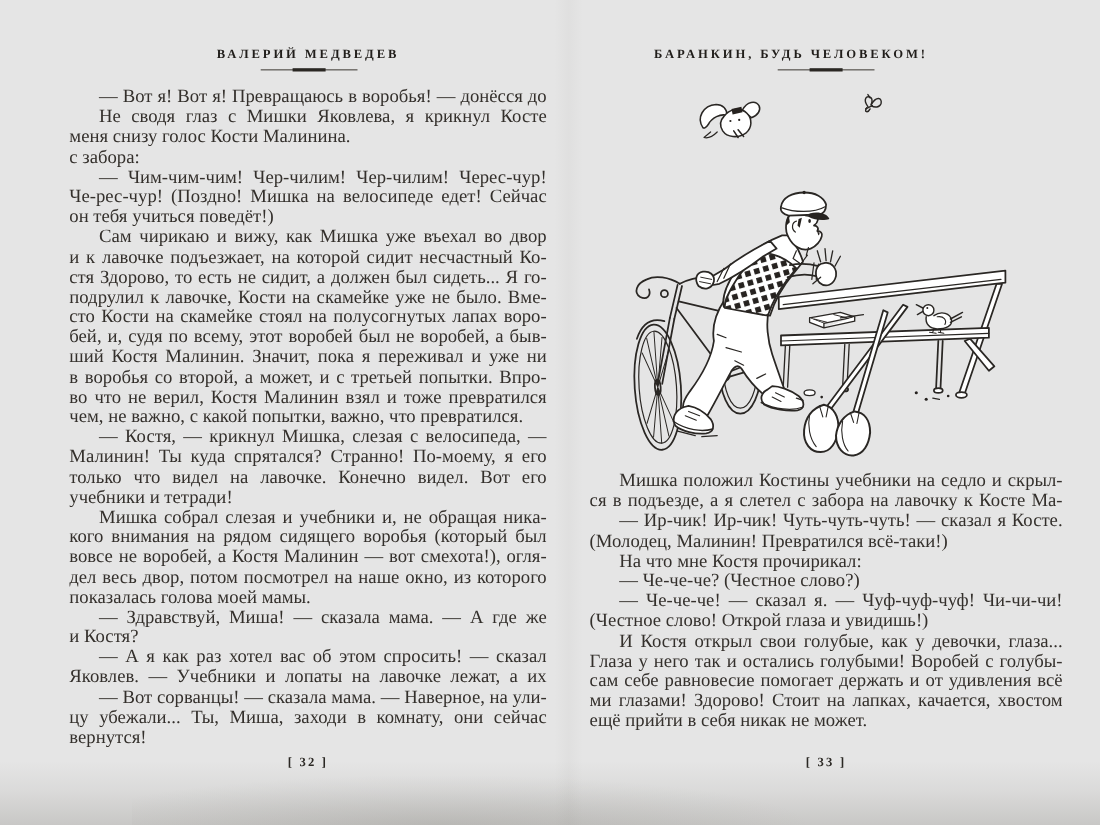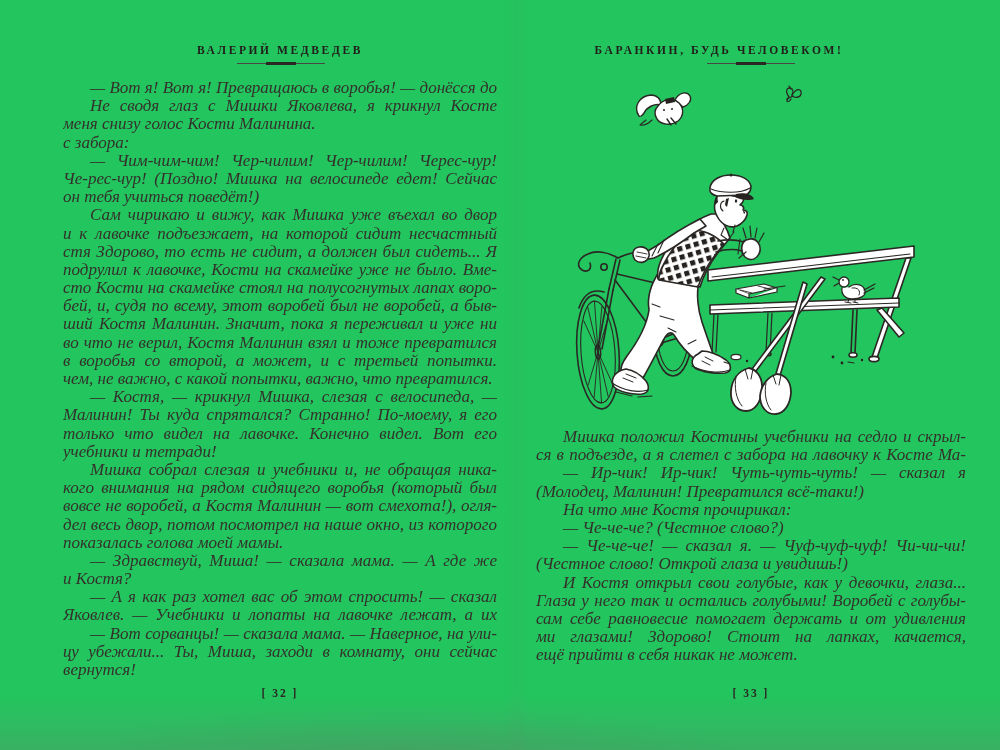--- a/index.html
+++ b/index.html
@@ -1,30 +1,30 @@
 <!DOCTYPE html>
 <html lang="ru"><head>
 <meta charset="utf-8">
 <style>
   html,body{margin:0;padding:0;background:#ffffff;}
-  #scan{position:relative;width:1000px;height:750px;background:#22c55e;overflow:hidden;
+  #scan{position:relative;width:1000px;height:750px;background:#e5e5e5;overflow:hidden;
         font-family:"Liberation Serif","DejaVu Serif",serif;color:#2f2b28;}
   
   #bottom-shadow{position:absolute;left:0;bottom:0;width:1000px;height:58px;
     background:linear-gradient(to bottom,rgba(128,126,120,0) 0%,rgba(128,126,120,.10) 45%,rgba(118,115,108,.26) 100%);}
   #bottom-blotch{position:absolute;left:120px;bottom:0;width:620px;height:46px;
     background:radial-gradient(ellipse at 45% 100%,rgba(110,108,100,.18),rgba(110,108,100,0) 70%);}
   #gutter{position:absolute;left:504px;top:0;width:26px;height:750px;
     background:linear-gradient(to right,rgba(120,118,112,0),rgba(120,118,112,.05),rgba(120,118,112,0));}
   .page-header{position:absolute;top:44px;font-size:11.5px;font-weight:bold;letter-spacing:2.6px;
     text-align:center;color:#211e1b;white-space:nowrap;}
   .header-rule{position:absolute;top:63px;width:88px;border-top:1px solid #4a4641;}
   .header-rule .thick{width:30px;height:3px;background:#2a2723;margin:-2px auto 0;}
   .text-block{position:absolute;width:434px;font-size:17px;line-height:18.2px;color:#34302c;}
-  .line{text-align:justify;text-align-last:justify;height:18.2px;overflow:hidden;font-style:italic;}
+  .line{text-align:justify;text-align-last:justify;height:18.2px;overflow:hidden;}
   .line.ps{padding-left:27px;}
   .line.pe{text-align-last:left;}
   .page-num{position:absolute;top:687px;font-size:11.5px;font-weight:bold;letter-spacing:2px;
     text-align:center;color:#2a2723;}
   #illustration{position:absolute;left:540px;top:82px;width:430px;height:340px;}
 </style>
 </head>
 <body>
 
 <div id="scan">
@@ -42,22 +42,22 @@
         <div class="line ps">— Чим-чим-чим! Чер-чилим! Чер-чилим! Черес-чур!</div>
         <div class="line">Че-рес-чур! (Поздно! Мишка на велосипеде едет! Сейчас</div>
         <div class="line pe">он тебя учиться поведёт!)</div>
         <div class="line ps">Сам чирикаю и вижу, как Мишка уже въехал во двор</div>
         <div class="line">и к лавочке подъезжает, на которой сидит несчастный Ко-</div>
         <div class="line">стя Здорово, то есть не сидит, а должен был сидеть... Я го-</div>
         <div class="line">подрулил к лавочке, Кости на скамейке уже не было. Вме-</div>
         <div class="line">сто Кости на скамейке стоял на полусогнутых лапах воро-</div>
         <div class="line">бей, и, судя по всему, этот воробей был не воробей, а быв-</div>
         <div class="line">ший Костя Малинин. Значит, пока я переживал и уже ни</div>
+        <div class="line">в воробья со второй, а может, и с третьей попытки. Впро-</div>
         <div class="line">во что не верил, Костя Малинин взял и тоже превратился</div>
-        <div class="line">в воробья со второй, а может, и с третьей попытки. Впро-</div>
         <div class="line pe">чем, не важно, с какой попытки, важно, что превратился.</div>
         <div class="line ps">— Костя, — крикнул Мишка, слезая с велосипеда, —</div>
         <div class="line">Малинин! Ты куда спрятался? Странно! По-моему, я его</div>
         <div class="line">только что видел на лавочке. Конечно видел. Вот его</div>
         <div class="line pe">учебники и тетради!</div>
         <div class="line ps">Мишка собрал слезая и учебники и, не обращая ника-</div>
         <div class="line">кого внимания на рядом сидящего воробья (который был</div>
         <div class="line">вовсе не воробей, а Костя Малинин — вот смехота!), огля-</div>
         <div class="line">дел весь двор, потом посмотрел на наше окно, из которого</div>
         <div class="line pe">показалась голова моей мамы.</div>

